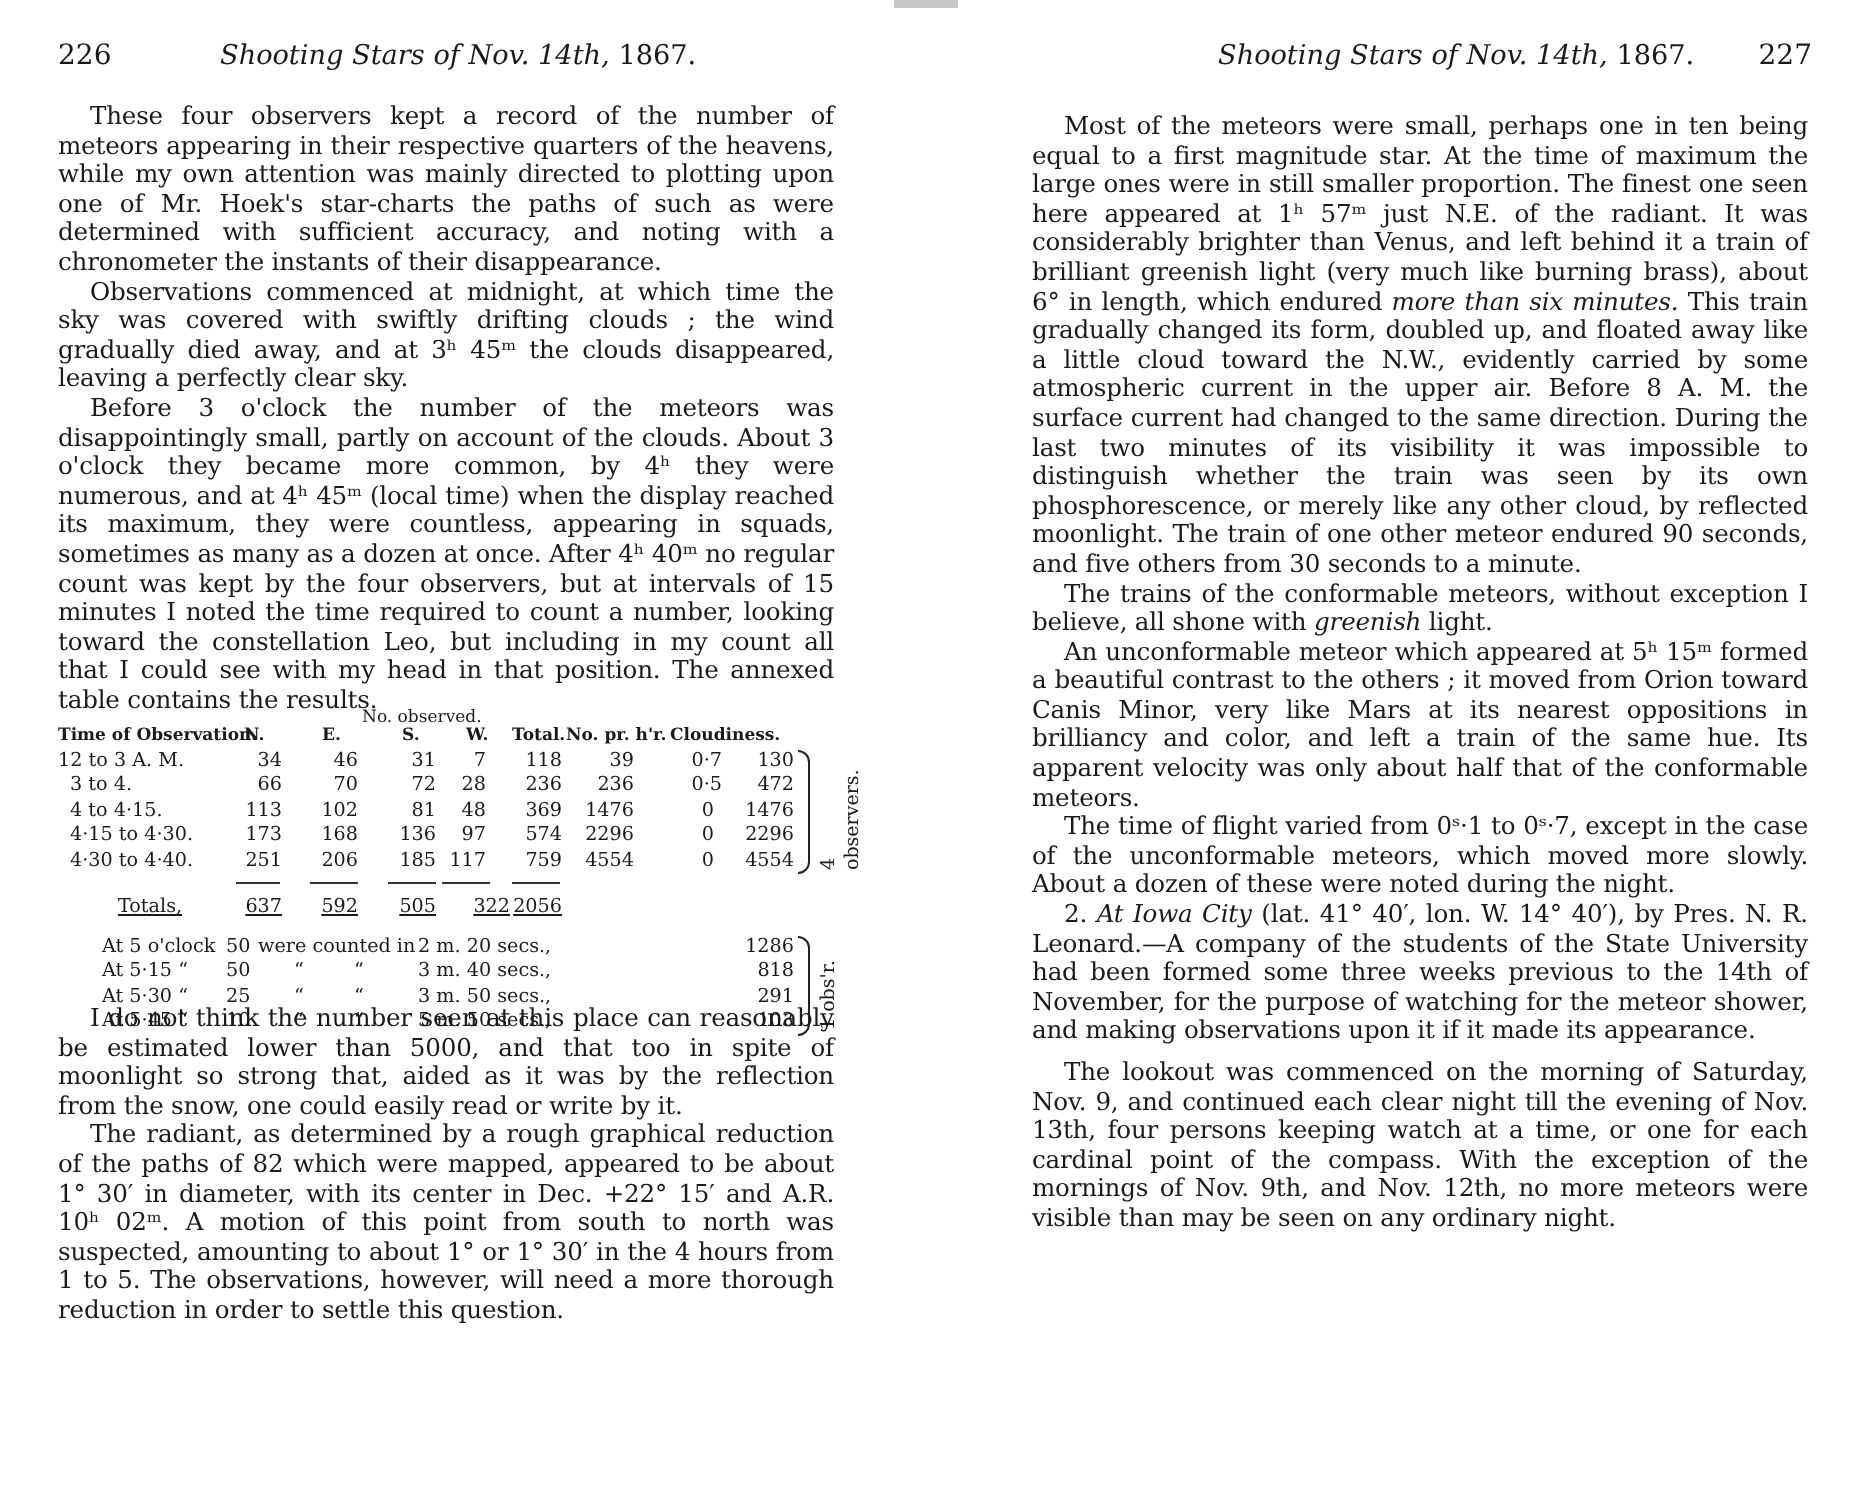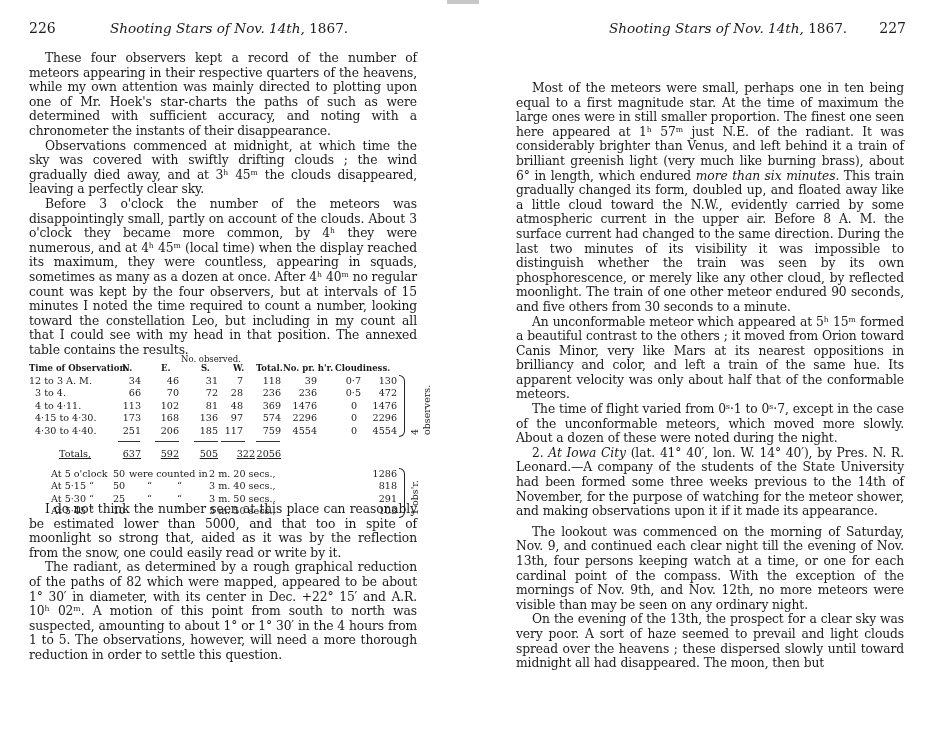--- a/index.html
+++ b/index.html
@@ -14,21 +14,21 @@
   .page-right .running-head { left:52px; width:390px; }
   .pnum { position:absolute; top:0; font-size:14px; }
   .page-left .pnum { left:0; }
   .page-right .pnum { right:0; }
   .rh-title { position:absolute; top:0; font-style:italic; font-size:13.6px; }
   .page-left .rh-title { left:81px; }
   .page-right .rh-title { left:93px; }
   .rh-title .up { font-style:normal; }
   .body { position:absolute; font-size:12.3px; line-height:14.6px; text-align:justify; letter-spacing:-0.1px; }
   .page-left .body { left:29px; width:388px; top:51px; }
-  .page-right .body { left:52px; width:388px; top:56px;margin-top:25px; }
+  .page-right .body { left:52px; width:388px; top:56px; }
   .body p { margin:0; text-indent:16px; }
   .body p + p { margin-top:0; }
   .it { font-style:italic; }
   
   .obs-table { position:absolute; left:29px; top:353px; width:410px; font-size:9.6px; line-height:12.2px; }
   .obs-table .super { position:absolute; top:0; left:152px; font-size:8.5px; }
   .obs-table .hdr { position:absolute; top:9px; left:0; width:410px; height:12px; font-weight:bold; font-size:8.5px; }
   .obs-table .hdr span { position:absolute; }
   .obs-table .rows { position:absolute; top:22px; left:0; width:410px; }
   .obs-table .row { position:relative; height:12.4px; }
@@ -87,21 +87,21 @@
         <span style="right:298px">66</span>
         <span style="right:260px">70</span>
         <span style="right:221px">72</span>
         <span style="right:196px">28</span>
         <span style="right:158px">236</span>
         <span style="right:122px">236</span>
         <span style="right:78px">0·5</span>
         <span style="right:42px">472</span>
       </div>
       <div class="row">
-        <span style="left:6px;text-align:left">4 to 4·11.</span>
+        <span style="left:6px;text-align:left">4 to 4·15.</span>
         <span style="right:298px">113</span>
         <span style="right:260px">102</span>
         <span style="right:221px">81</span>
         <span style="right:196px">48</span>
         <span style="right:158px">369</span>
         <span style="right:122px">1476</span>
         <span style="right:82px">0</span>
         <span style="right:42px">1476</span>
       </div>
       <div class="row">
@@ -189,19 +189,19 @@
 </div>
 
 <div class="page page-right">
   <div class="running-head">
     <span class="rh-title"><span>Shooting Stars of Nov. 14th,</span> <span class="up">1867.</span></span>
     <span class="pnum">227</span>
   </div>
 
   <div class="body">
     <p><span>Most of the meteors were small, perhaps one in ten being equal to a first magnitude star. At the time of maximum the large ones were in still smaller proportion. The finest one seen here appeared at 1ʰ 57ᵐ just N.E. of the radiant. It was considerably brighter than Venus, and left behind it a train of brilliant greenish light (very much like burning brass), about 6° in length, which endured </span><span class="it">more than six minutes.</span><span> This train gradually changed its form, doubled up, and floated away like a little cloud toward the N.W., evidently carried by some atmospheric current in the upper air. Before 8 A. M. the surface current had changed to the same direction. During the last two minutes of its visibility it was impossible to distinguish whether the train was seen by its own phosphorescence, or merely like any other cloud, by reflected moonlight. The train of one other meteor endured 90 seconds, and five others from 30 seconds to a minute.</span></p>
+    <p><span>The trains of the conformable meteors, without exception I believe, all shone with </span><span class="it">greenish</span><span> light.</span></p>
     <p><span>An unconformable meteor which appeared at 5ʰ 15ᵐ formed a beautiful contrast to the others ; it moved from Orion toward Canis Minor, very like Mars at its nearest oppositions in brilliancy and color, and left a train of the same hue. Its apparent velocity was only about half that of the conformable meteors.</span></p>
     <p><span>The time of flight varied from 0ˢ·1 to 0ˢ·7, except in the case of the unconformable meteors, which moved more slowly. About a dozen of these were noted during the night.</span></p>
     <p><span>2. </span><span class="it">At Iowa City</span><span> (lat. 41° 40′, lon. W. 14° 40′), by Pres. N. R. Leonard.—A company of the students of the State University had been formed some three weeks previous to the 14th of November, for the purpose of watching for the meteor shower, and making observations upon it if it made its appearance.</span></p>
     <p style="margin-top:6px"><span>The lookout was commenced on the morning of Saturday, Nov. 9, and continued each clear night till the evening of Nov. 13th, four persons keeping watch at a time, or one for each cardinal point of the compass. With the exception of the mornings of Nov. 9th, and Nov. 12th, no more meteors were visible than may be seen on any ordinary night.</span></p>
-    <p><span>On the evening of the 13th, the prospect for a clear sky was very poor. A sort of haze seemed to prevail and light clouds spread over the heavens ; these dispersed slowly until toward midnight all had disappeared. The moon, then but</span></p>
   </div>
 </div>
 
 </body></html>

